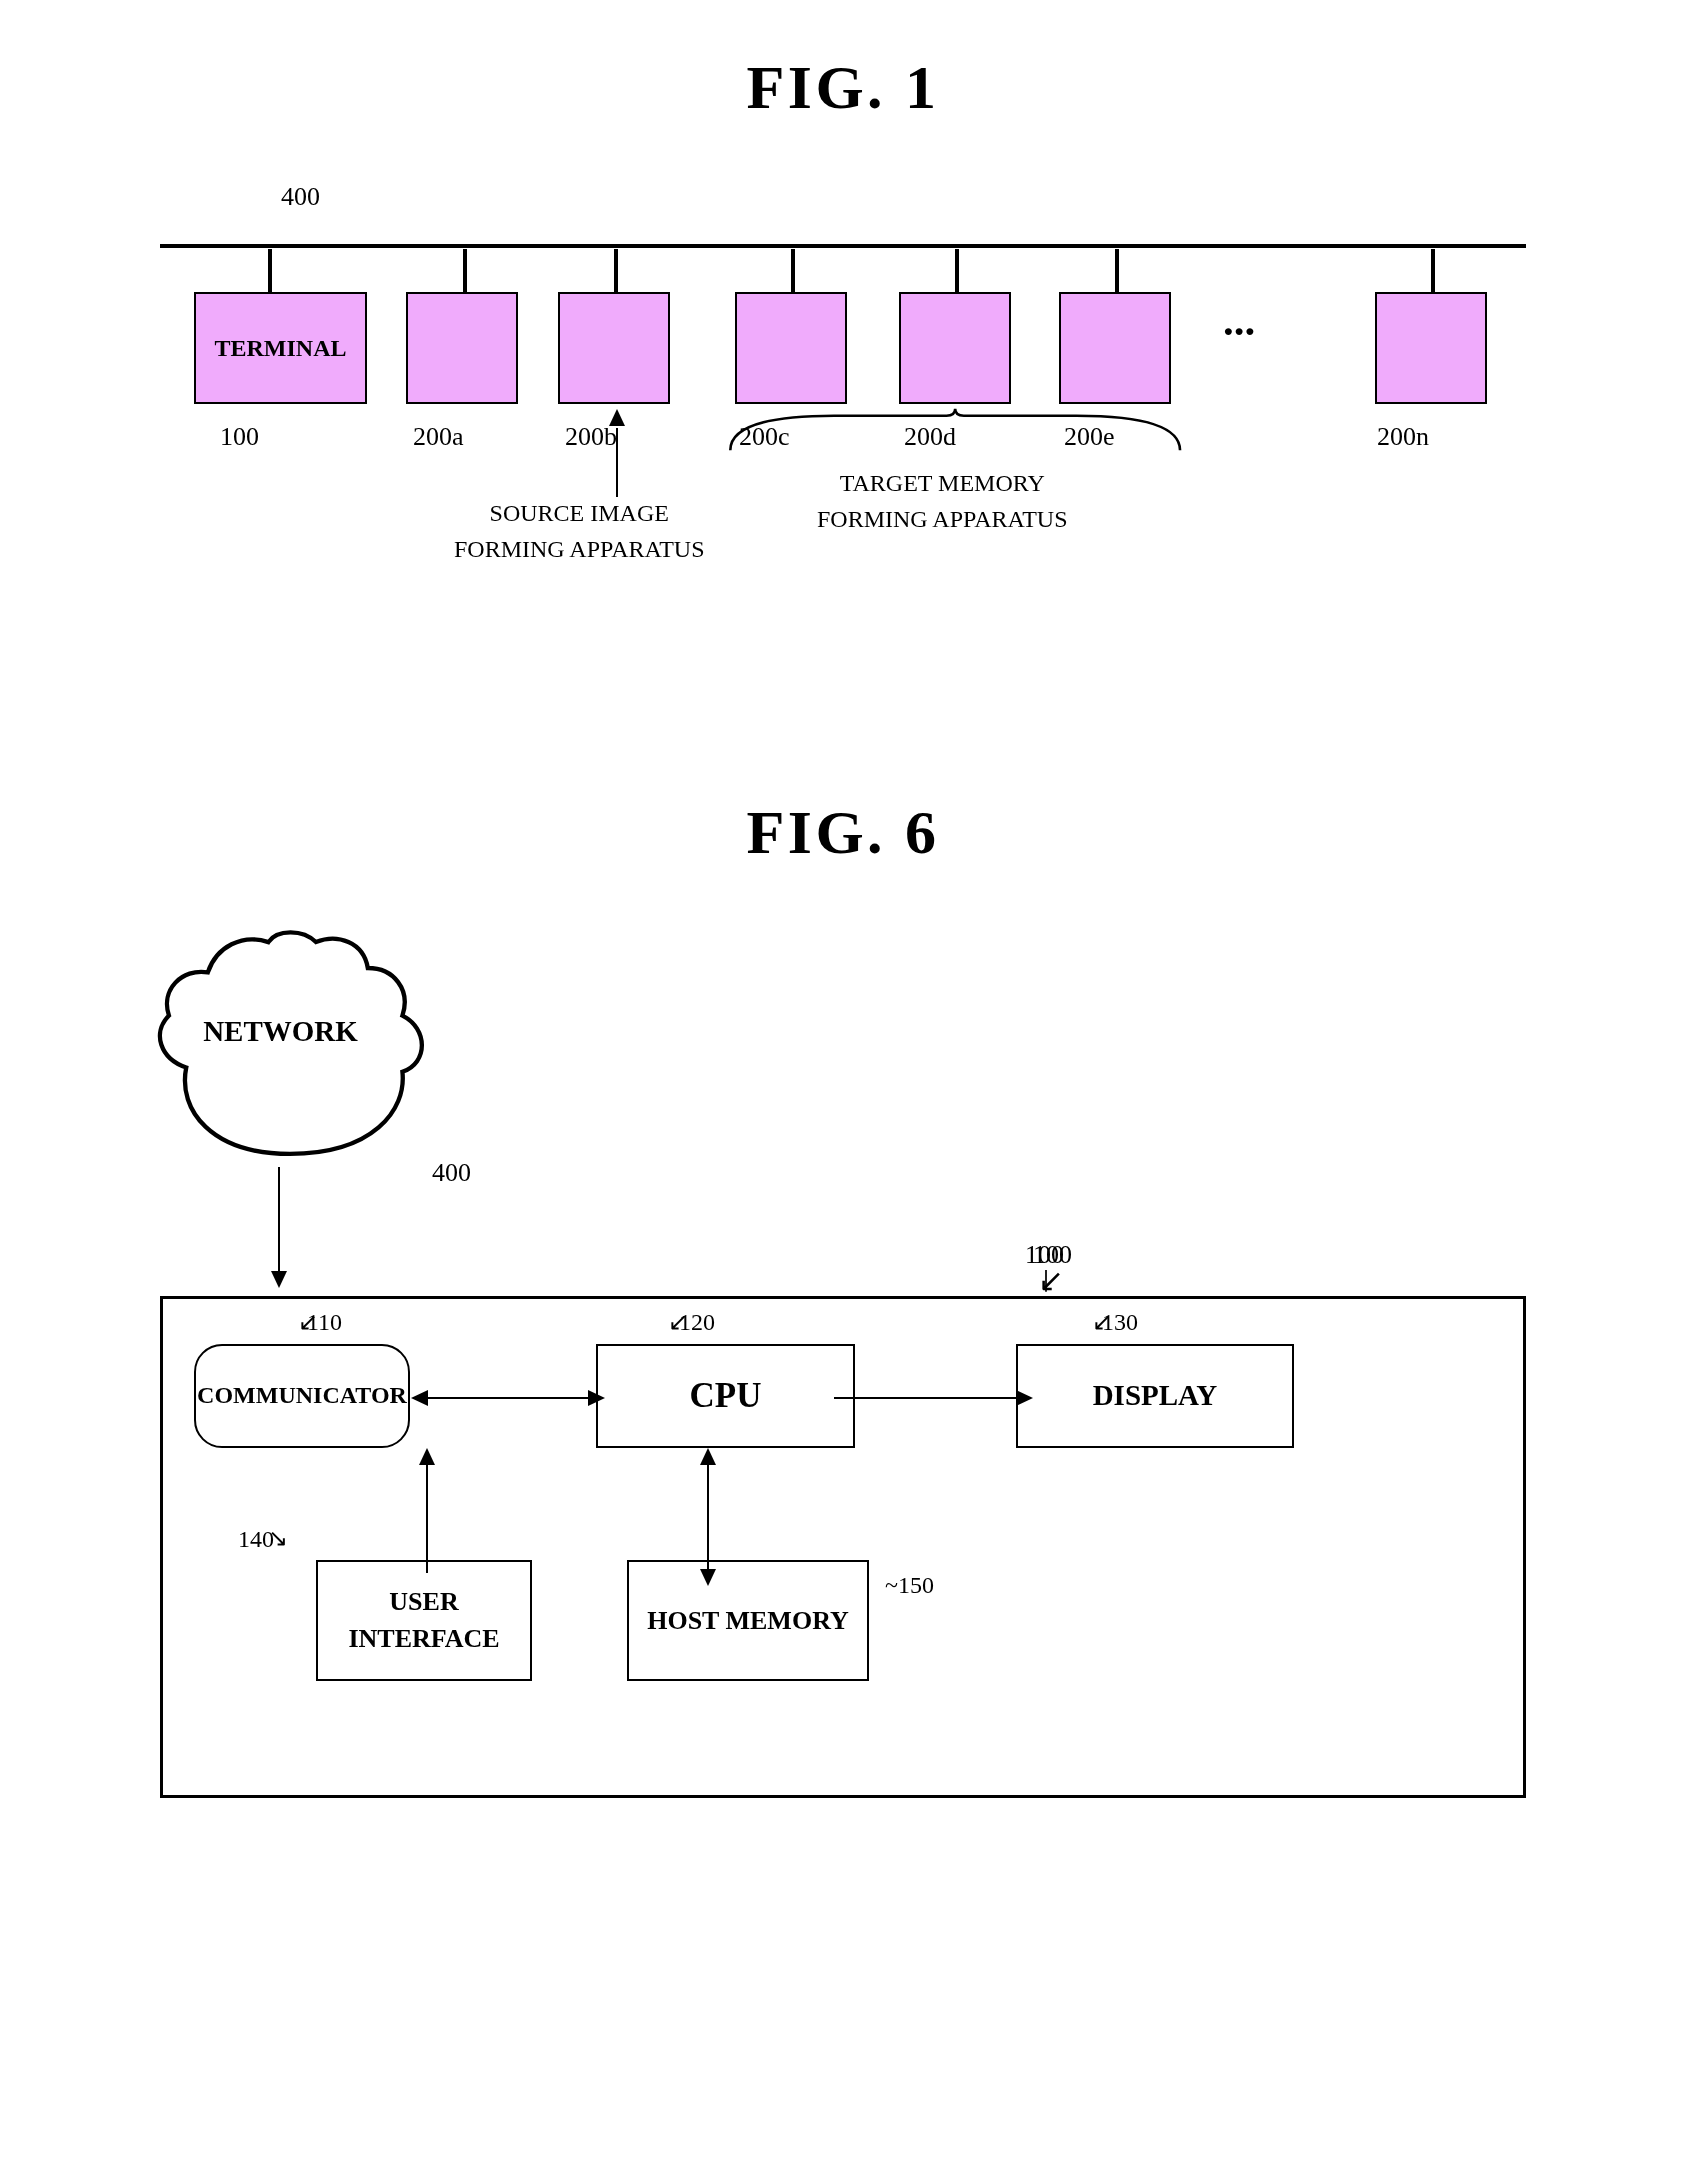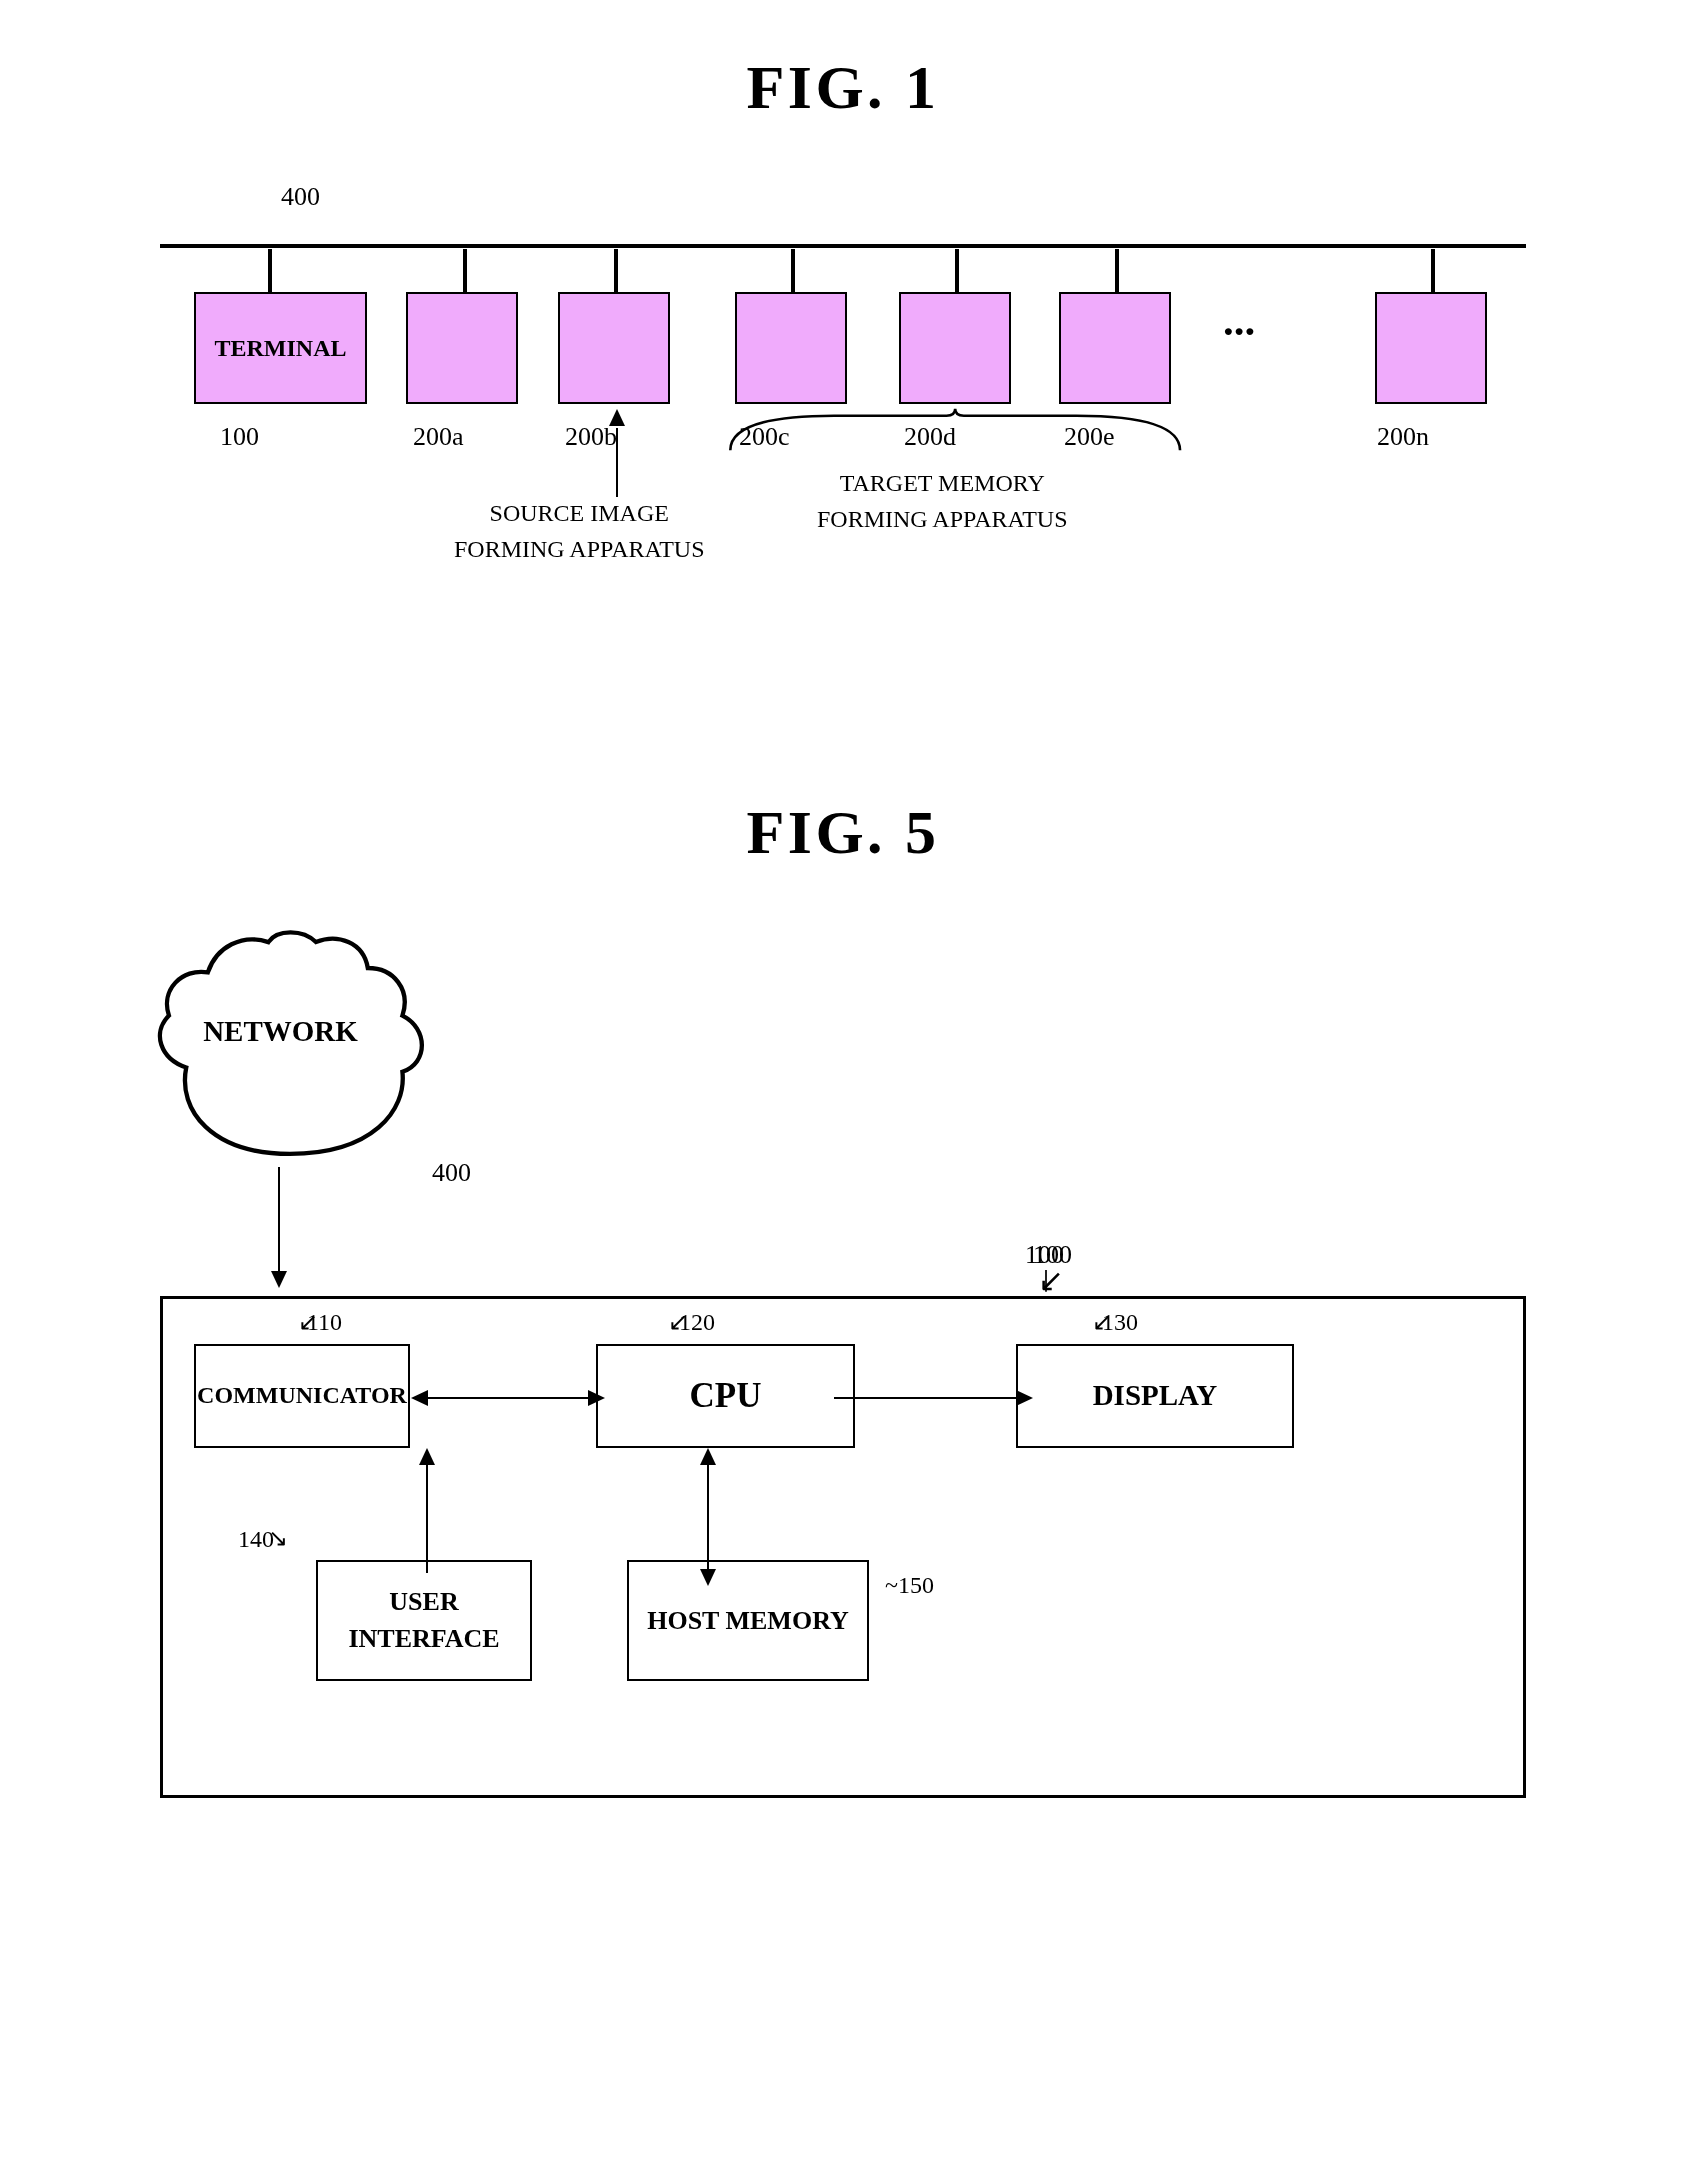--- a/index.html
+++ b/index.html
@@ -197,21 +197,21 @@
     </div>
 
     <div class="dots" style="left:1115px; top:138px;">...</div>
 
     <div class="node-drop" style="left:1323px;"></div>
     <div class="node-box" style="left:1267px; width:112px; height:112px;"></div>
     <div class="node-label" style="left:1269px; top:264px;">200n</div>
 
   </div>
 
-  <div class="fig-title">FIG. 5</div>
+  <div class="fig-title">FIG. 6</div>
 
   <div class="fig2-container">
 
     <svg class="cloud-svg" width="294" height="251" viewBox="0 0 340 290">
       <path d="
         M 170,260
         C 80,260 40,210 50,160
         C 20,150 10,120 30,100
         C 20,70 45,45 75,50
         C 85,20 115,5 145,15
@@ -241,21 +241,21 @@
     </div>
     <div style="position:absolute; top:337px; left:917px; font-size:26px;">100</div>
 
     <div style="position:absolute; top:359px; left:930px; font-size:31px;">↙</div>
 
     <div style="position:absolute; top:393px; left:52px; width:1366px; height:502px; border:3.5px solid #000;"></div>
 
     <div style="position:absolute; top:406px; left:199px; font-size:24px;">110</div>
     <div style="position:absolute; top:405px; left:190px; font-size:24px;">↙</div>
 
-    <div class="inner-box" style="top:441px; left:86px; width:216px; height:104px; font-size:24px;">COMMUNICATOR</div>
+    <div class="inner-box" style="top:441px; left:86px; width:216px; height:104px; font-size:24px;border-radius:28px;">COMMUNICATOR</div>
 
     <div style="position:absolute; top:406px; left:571px; font-size:24px;">120</div>
     <div style="position:absolute; top:405px; left:560px; font-size:24px;">↙</div>
 
     <div class="inner-box" style="top:441px; left:488px; width:259px; height:104px; font-size:35px;">CPU</div>
 
     <div style="position:absolute; top:406px; left:994px; font-size:24px;">130</div>
     <div style="position:absolute; top:405px; left:984px; font-size:24px;">↙</div>
 
     <div class="inner-box" style="top:441px; left:908px; width:278px; height:104px; font-size:29px;font-family:Liberation Serif, serif;">DISPLAY</div>

